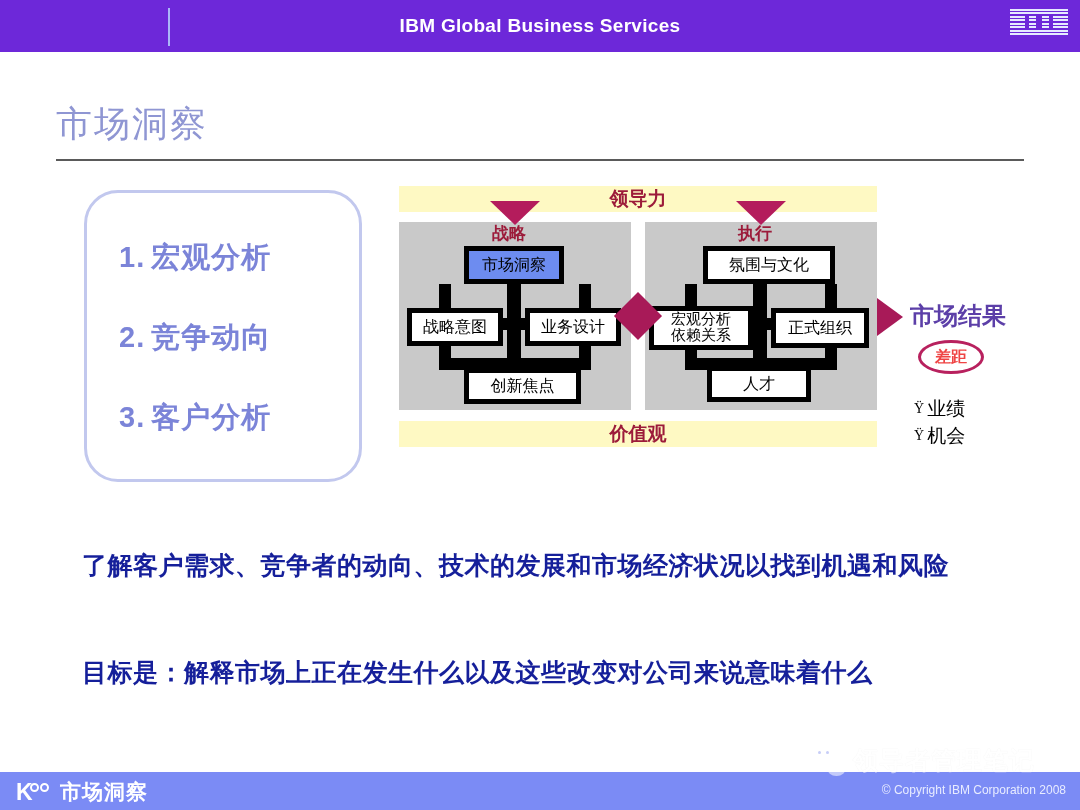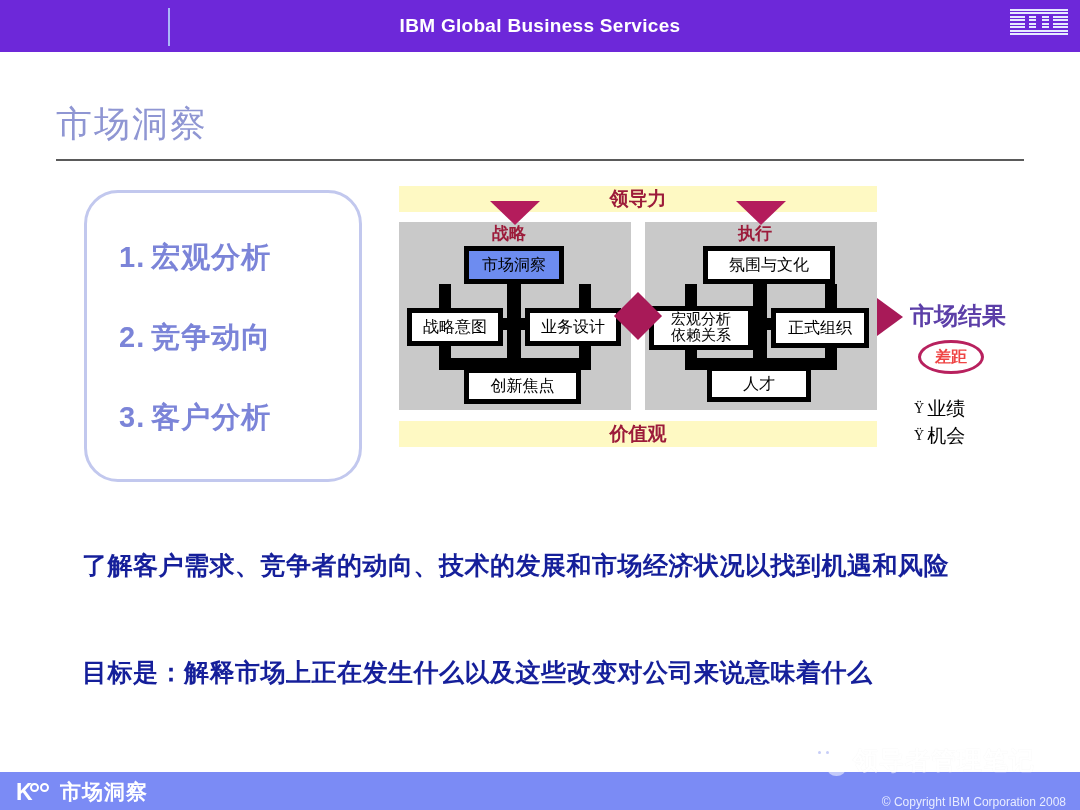--- a/index.html
+++ b/index.html
@@ -264,21 +264,20 @@
     width: 1080px; height: 38px;
     background: #7b8bf5;
   }
   .copyright {
     position: absolute;
     right: 14px; top: 783px;
     font-size: 12px;
     color: #e8ecff;
     font-family: "Liberation Sans", sans-serif;
     white-space: nowrap;
-    margin-top: 12px;
   }
   .wm-wechat {
     position: absolute;
     left: 812px; top: 744px;
     display: flex;
     align-items: center;
     opacity: 0.55;
   }
   .wm-wechat .wc-icon {
     width: 34px; height: 30px;

